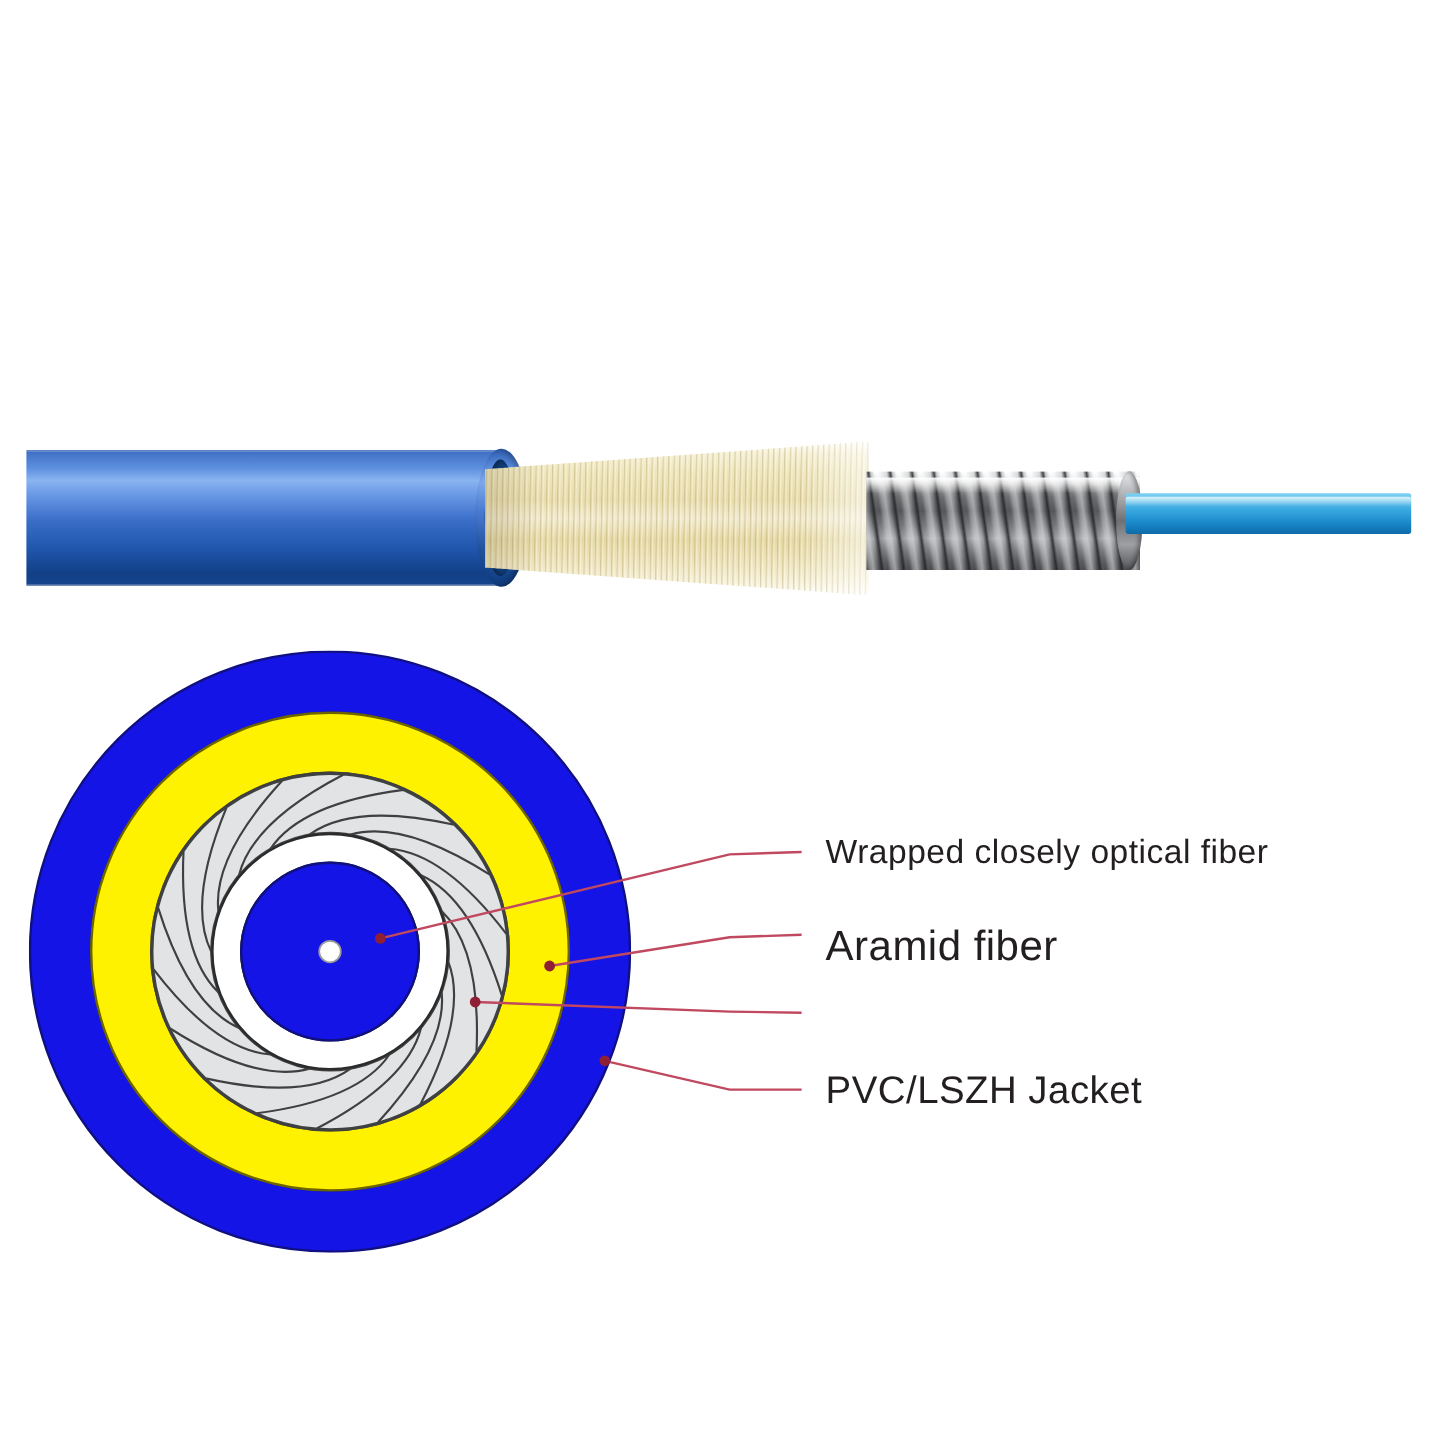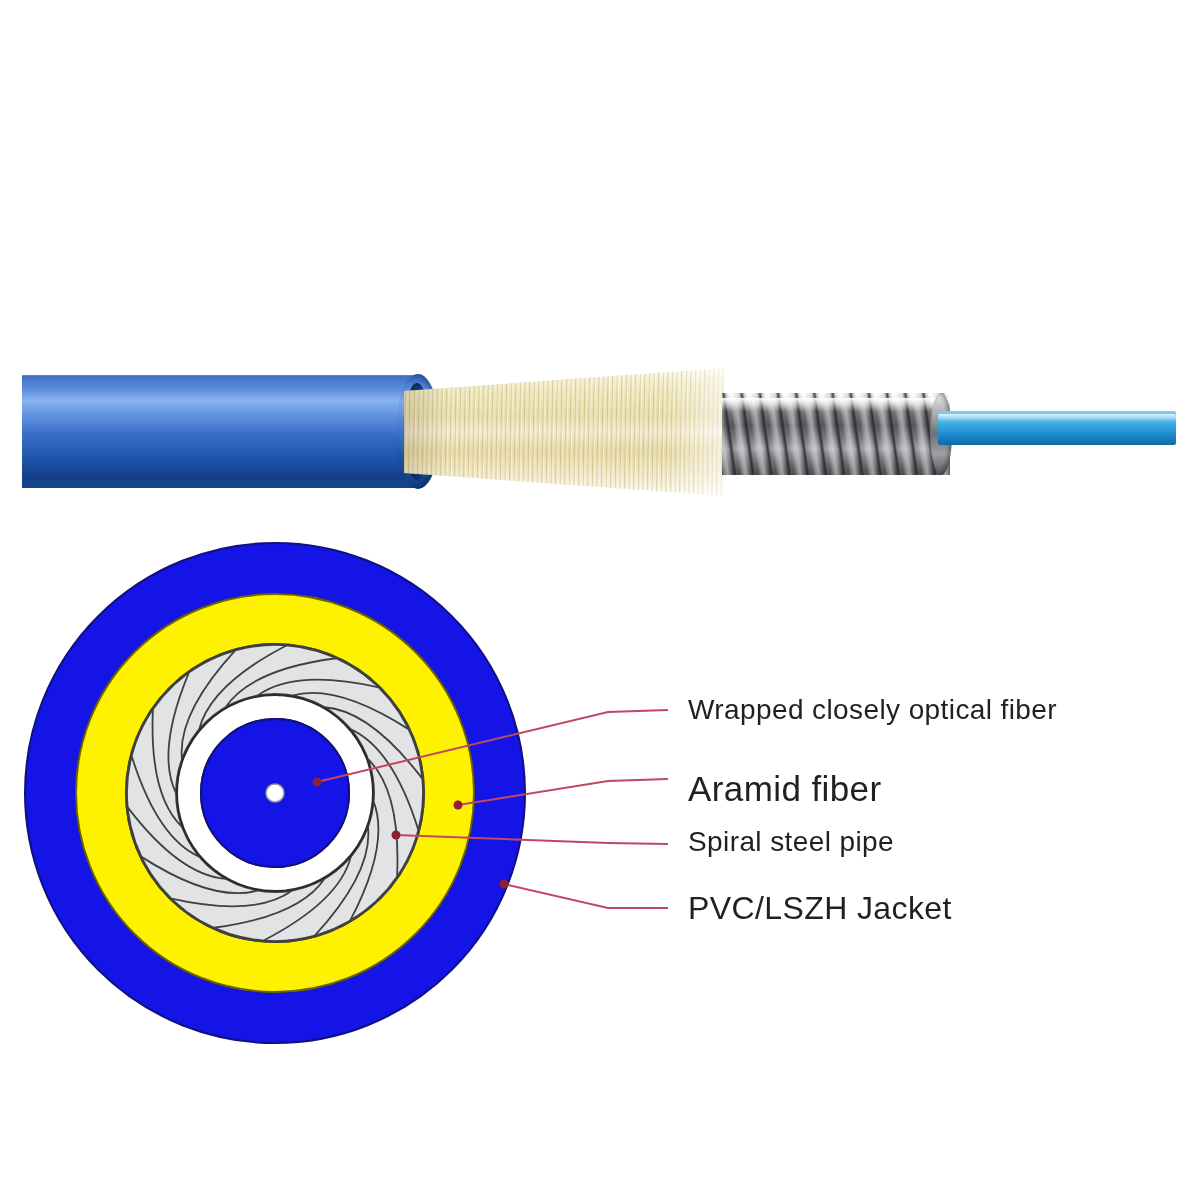--- a/index.html
+++ b/index.html
@@ -262,17 +262,16 @@
           <circle cx="458" cy="805" r="4.5" fill="#8e1f34"></circle>
           <polyline points="396,835 608,843 668,844" fill="none" stroke="#c0485f" stroke-width="2"></polyline>
           <circle cx="396" cy="835" r="4.5" fill="#8e1f34"></circle>
           <polyline points="504,884 608,908 668,908" fill="none" stroke="#c0485f" stroke-width="2"></polyline>
           <circle cx="504" cy="884" r="4.5" fill="#8e1f34"></circle>
         </g>
     </svg>
 
     <div class="label l0">Wrapped closely optical fiber</div>
     <div class="label l1">Aramid fiber</div>
-    <div class="label l2">Spiral steel pipe</div>
     <div class="label l3">PVC/LSZH Jacket</div>
   </div>
 
 </div>
 
 </body></html>

